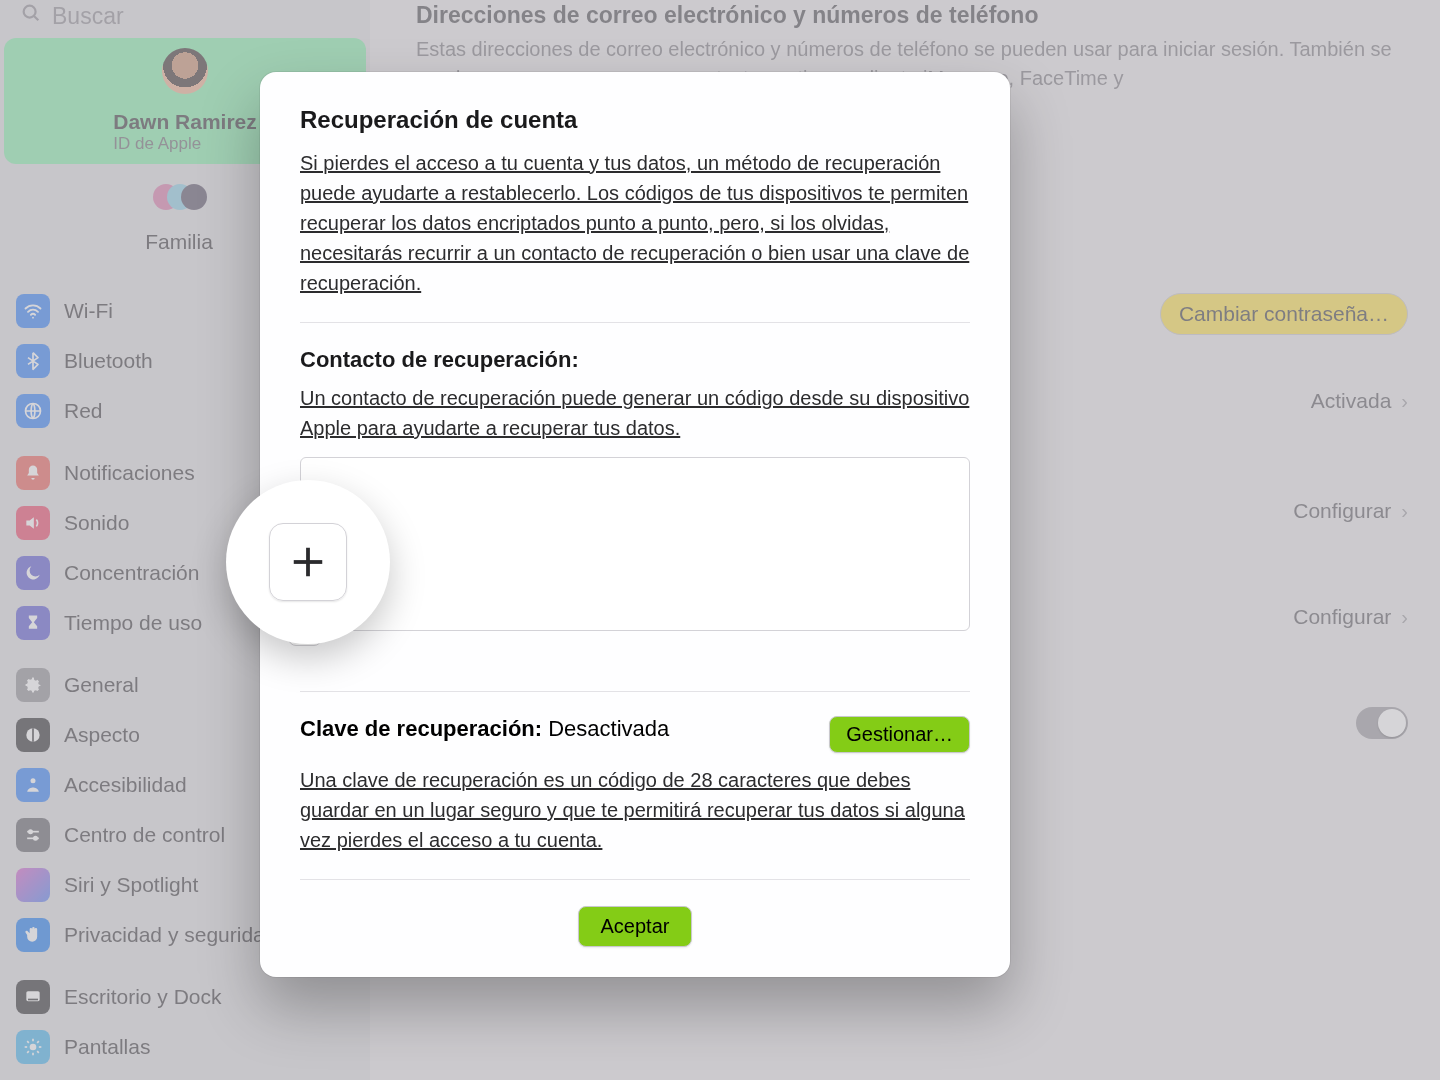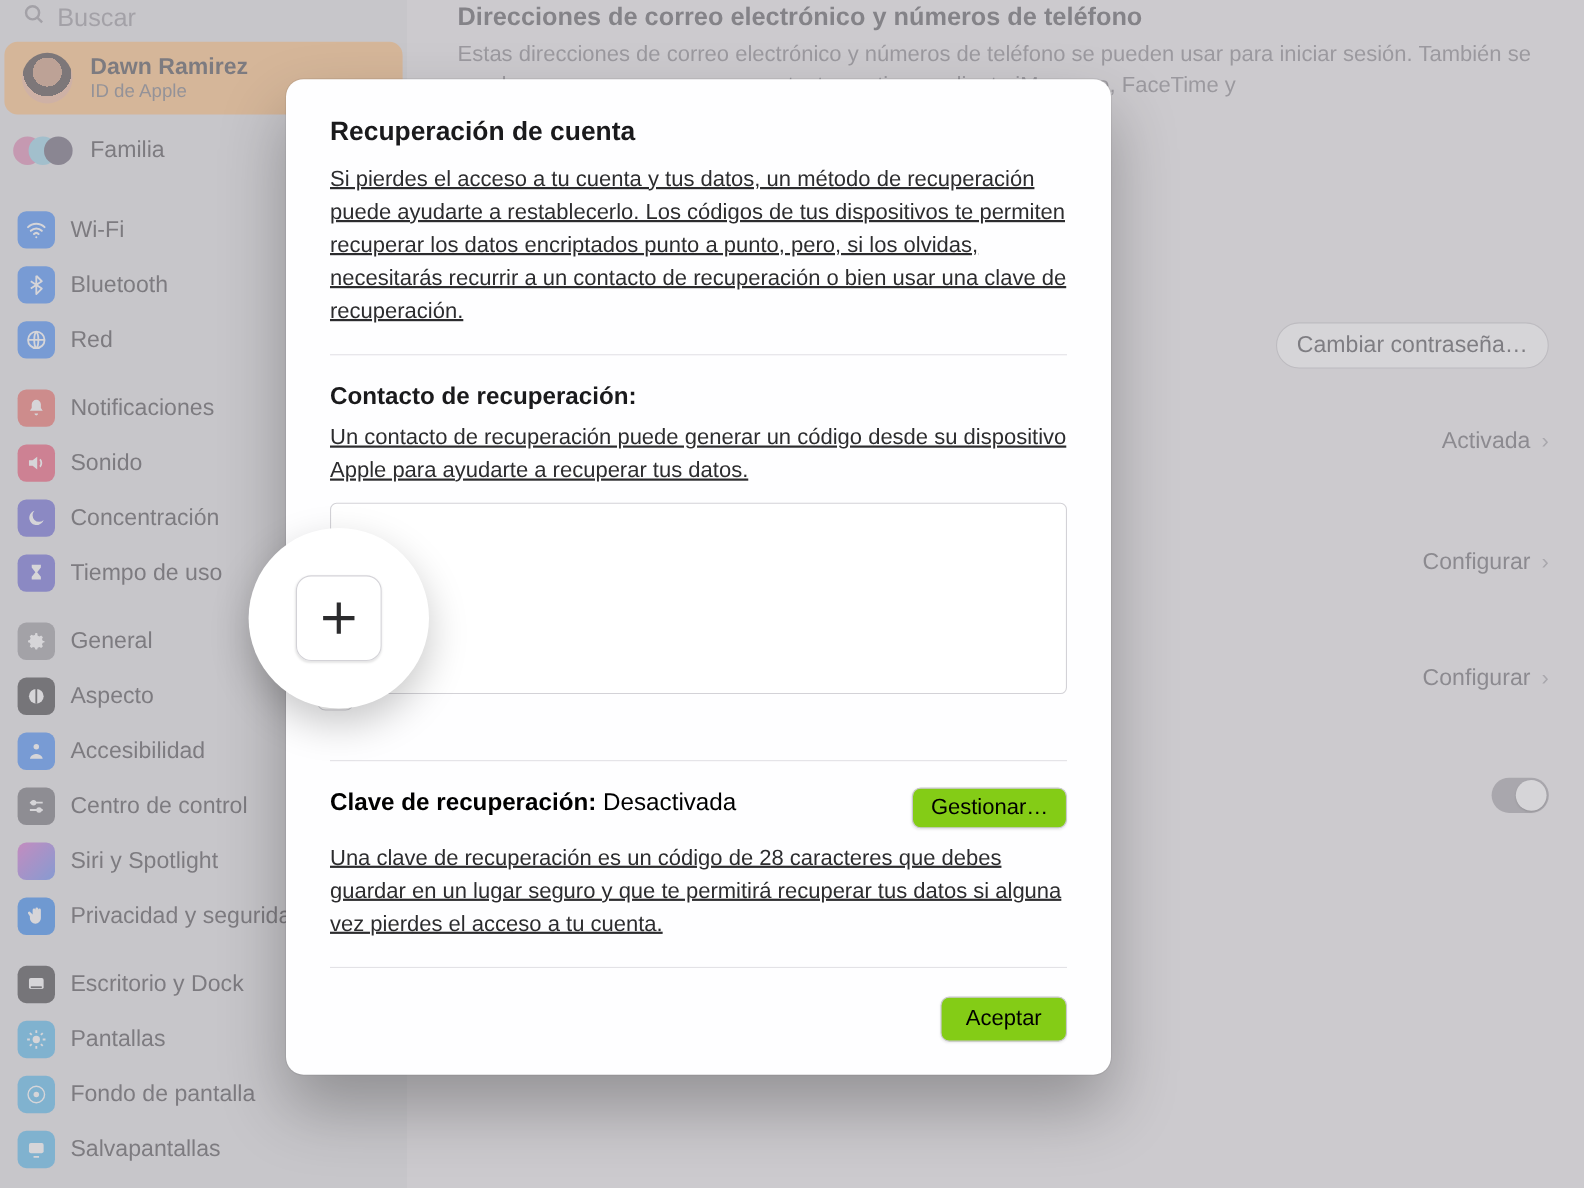--- a/index.html
+++ b/index.html
@@ -2,25 +2,25 @@
 <html><head>
 <meta charset="utf-8">
 <style>
   * { box-sizing: border-box; margin: 0; padding: 0; font-family: -apple-system, "SF Pro Text", "Helvetica Neue", Helvetica, Arial, sans-serif; }
   body { width: 1440px; height: 1080px; overflow: hidden; background: #e9e7e9; position: relative; }
 
   
   .sidebar { position: absolute; left: 0; top: 0; width: 370px; height: 1080px; background: #dedde0; padding: 0 8px; }
   .search-row { display: flex; align-items: center; gap: 10px; padding: 2px 10px 8px 12px; color: #8f8d93; font-size: 23px; }
   .search-row svg { width: 22px; height: 22px; stroke: #8f8d93; }
-  .account-row { display: flex; align-items: center; gap: 16px; background: #fdba74; margin: 0 -4px; padding: 10px 16px; border-radius: 12px; }
+  .account-row { display: flex; align-items: center; gap: 16px; background: #86efac; margin: 0 -4px; padding: 10px 16px; border-radius: 12px; flex-direction: column; }
   .avatar { width: 46px; height: 46px; border-radius: 50%; background: radial-gradient(circle at 50% 38%, #c78f6e 0 36%, #3a302e 36% 60%, #eeb08e 60%); }
   .account-name { font-weight: 600; font-size: 21px; color: #3a393c; }
   .account-sub  { font-size: 17px; color: #6d6c71; }
-  .family-row { display: flex; align-items: center; gap: 18px; padding: 18px 16px 20px 4px; }
+  .family-row { display: flex; align-items: center; gap: 18px; padding: 18px 16px 20px 4px; flex-direction: column; }
   .family-icon { width: 52px; height: 30px; position: relative; }
   .family-icon span { position: absolute; width: 26px; height: 26px; border-radius: 50%; background: #b76fc9; top: 2px; }
   .family-icon span:nth-child(1){ left:0; background:#d97aa8; }
   .family-icon span:nth-child(2){ left:14px; background:#8ccfe5; }
   .family-icon span:nth-child(3){ left:28px; background:#585065; }
   .family-label { font-size: 21px; color: #3a393c; }
 
   .nav-group { margin-top: 12px; }
   .nav-item { display: flex; align-items: center; gap: 14px; padding: 8px 8px; font-size: 21px; color: #3a393c; }
   .nav-icon { width: 34px; height: 34px; border-radius: 8px; display: flex; align-items: center; justify-content: center; }
@@ -35,42 +35,42 @@
   .darkgray { background:#606067; }
   .teal   { background:#42b1ec; }
   .grad   { background: linear-gradient(135deg,#d55ec8,#4f7ef0); }
   .bluehand { background:#1b7af0; }
 
   
   .main { position: absolute; left: 370px; top: 0; right: 0; padding: 0 32px 0 46px; color: #555459; }
   .main h3 { font-size: 23px; font-weight: 600; margin: 2px 0 6px; color: #4b4a4f; }
   .main p.sub { font-size: 20px; line-height: 1.45; color: #7d7b80; }
   .setting-row { display: flex; justify-content: space-between; align-items: center; margin-top: 40px; gap: 20px; }
-  .pill-btn { background: #ffffff; border: 1px solid #c8c6ca; border-radius: 21px; padding: 8px 18px; font-size: 21px; color: #3d3c41; }
+  .pill-btn { background: #fde047; border: 1px solid #c8c6ca; border-radius: 21px; padding: 8px 18px; font-size: 21px; color: #3d3c41; }
   .chev { color: #9b9a9f; font-size: 20px; margin-left: 10px; }
   .status-line { display:flex; align-items:center; font-size:21px; color:#5b5a5f; }
   .toggle { width: 52px; height: 32px; border-radius: 16px; background:#9c9aa0; position:relative; }
   .toggle::after { content:""; position:absolute; width:28px; height:28px; border-radius:50%; background:#fff; top:2px; right:2px; box-shadow:0 1px 2px rgba(0,0,0,.3); }
   .main-rows { margin-top: 200px; }
 
   
   .scrim { position: absolute; inset: 0; background: rgba(180,178,184,0.55); }
 
   
   .modal { position: absolute; left: 260px; top: 72px; width: 750px; background: #fefeff; border-radius: 16px; box-shadow: 0 30px 60px rgba(0,0,0,.28), 0 0 0 1px rgba(0,0,0,.06); padding: 34px 40px 30px 40px; }
   .modal h2 { font-size: 24px; font-weight: 700; color: #1a1a1c; margin-bottom: 14px; }
   .modal p  { font-size: 20px; line-height: 1.5; color: #2c2c2e; text-decoration: underline; }
   .modal hr { border:none; border-top:1px solid #e3e2e6; margin: 24px 0; }
   .modal h3 { font-size: 22px; font-weight: 700; color: #1a1a1c; margin-bottom: 10px; }
   .contact-box { width: 100%; height: 174px; border: 1px solid #d3d2d7; border-radius: 6px; background:#fff; margin-top: 14px; }
   .recovery-row { display:flex; justify-content:space-between; align-items:flex-start; }
   .recovery-title { font-size: 22px; font-weight:700; }
   .recovery-title .status { font-weight:400; }
   .mac-btn { background:#84cc16; border:1px solid #c9c8cd; border-radius:8px; padding:6px 16px; font-size:20px; box-shadow: 0 1px 2px rgba(0,0,0,.08); cursor:pointer; }
-  .modal-footer { display:flex; justify-content:flex-end; margin-top: 26px; }
+  .modal-footer { display:flex; justify-content:center; margin-top: 26px; }
 
   
   .zoom-circle { position:absolute; width: 164px; height:164px; border-radius:50%; background:#fff; left:226px; top:480px; box-shadow: 0 14px 36px rgba(0,0,0,.22); display:flex; align-items:center; justify-content:center; }
   .zoom-inner { width:78px; height:78px; border-radius:14px; border:1px solid #d3d2d7; display:flex; align-items:center; justify-content:center; box-shadow: 0 1px 2px rgba(0,0,0,.1);}
   .zoom-inner svg { width:38px; height:38px; stroke:#2b2b2d; stroke-width:2.4; }
 
   .hidden-add-btn { position:absolute; left:28px; top:540px; width:34px;height:34px; border:1px solid #d3d2d7; border-radius:8px; display:flex;align-items:center;justify-content:center; background:#fff; }
   .hidden-add-btn svg { width:16px;height:16px; stroke:#2b2b2d; stroke-width:2.4;}
 </style>
 </head>

